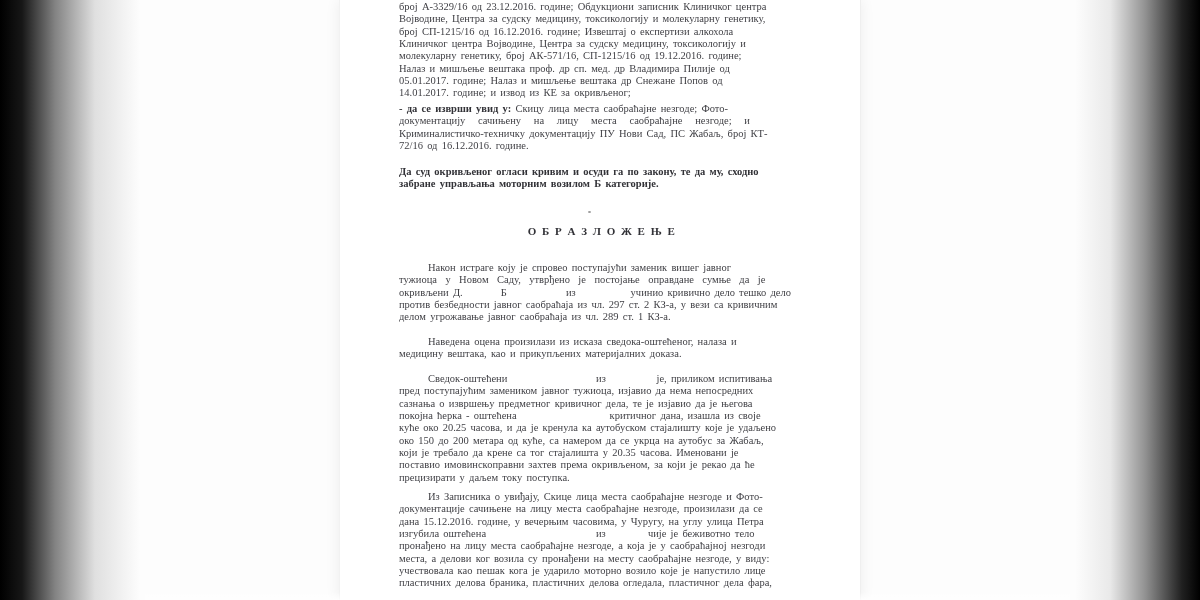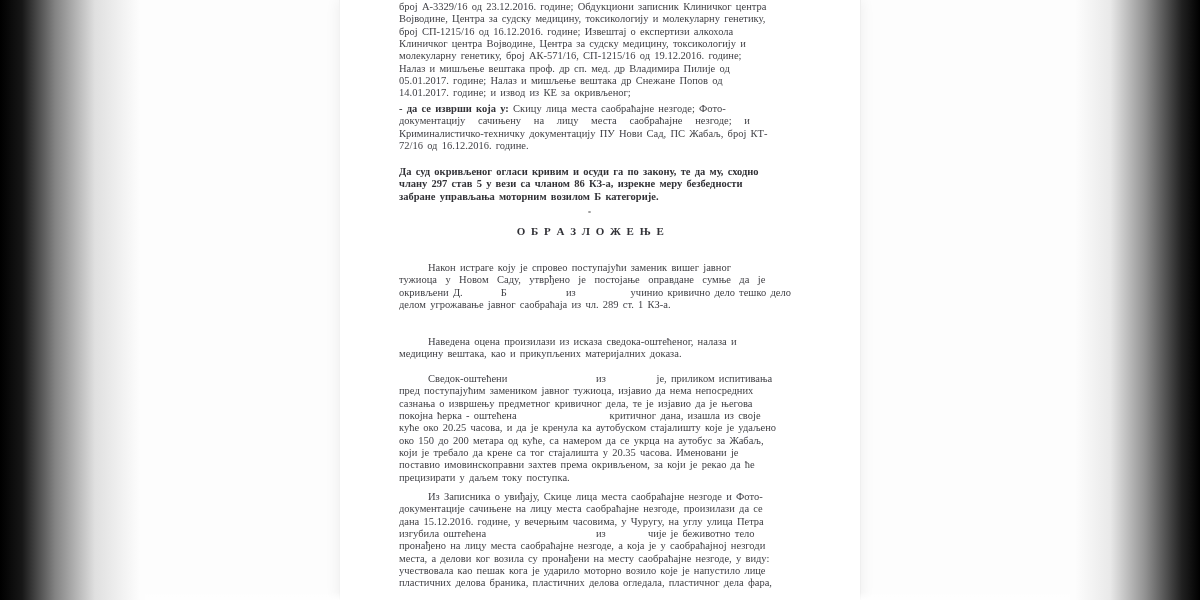--- a/index.html
+++ b/index.html
@@ -17,21 +17,21 @@
   }
   .scan{position:absolute;left:0;top:0;right:0;bottom:0;filter:blur(0.3px);color:#3f3f44;}
   .block{
     position:absolute;left:59px;width:386px;
     font-size:10.5px;line-height:12.35px;word-spacing:1.6px;
   }
   .line{white-space:pre;}
   .indent .line:first-child{padding-left:29px;}
   .bold .line,.lead{font-weight:bold;color:#323237;}
   .heading{
-    position:absolute;left:58px;width:386px;text-align:center;
+    position:absolute;left:69px;width:386px;text-align:center;
     font-weight:bold;font-size:11px;letter-spacing:1.5px;color:#323237;
   }
   .artifact-dot{position:absolute;width:3px;height:2px;background:#9a9a9a;border-radius:50%;}
   .vignette-left{
     position:absolute;left:0;top:0;width:145px;height:600px;pointer-events:none;
     background:linear-gradient(to right,#000 0px,rgba(5,5,5,0.93) 22px,rgba(30,30,30,0.55) 55px,rgba(90,90,90,0.18) 95px,rgba(255,255,255,0) 140px);
   }
   .vignette-right{
     position:absolute;right:0;top:0;width:130px;height:600px;pointer-events:none;
     background:linear-gradient(to left,#000 0px,rgba(8,8,8,0.9) 18px,rgba(40,40,40,0.5) 55px,rgba(120,120,120,0.15) 90px,rgba(255,255,255,0) 125px);
@@ -53,40 +53,40 @@
           <div class="line">Војводине, Центра за судску медицину, токсикологију и молекуларну генетику,</div>
           <div class="line">број СП-1215/16 од 16.12.2016. године; Извештај о експертизи алкохола</div>
           <div class="line">Клиничког центра Војводине, Центра за судску медицину, токсикологију и</div>
           <div class="line">молекуларну генетику, број АК-571/16, СП-1215/16 од 19.12.2016. године;</div>
           <div class="line">Налаз и мишљење вештака проф. др сп. мед. др Владимира Пилије од</div>
           <div class="line">05.01.2017. године; Налаз и мишљење вештака др Снежане Попов од</div>
           <div class="line">14.01.2017. године; и извод из КЕ за окривљеног;</div>
         </div>
 
       <div class="block" style="top:103px">
-        <div class="line"><span class="lead">- да се изврши која у:</span><span> Скицу лица места саобраћајне незгоде; Фото-</span></div>
+        <div class="line"><span class="lead">- да се изврши увид у:</span><span> Скицу лица места саобраћајне незгоде; Фото-</span></div>
         <div>
             <div class="line">документацију   сачињену   на   лицу   места   саобраћајне   незгоде;   и</div>
             <div class="line">Криминалистичко-техничку документацију ПУ Нови Сад, ПС Жабаљ, број КТ-</div>
             <div class="line">72/16 од 16.12.2016. године.</div>
           </div>
       </div>
 
       <div class="block bold" style="top:166px">
           <div class="line">Да суд окривљеног огласи кривим и осуди га по закону, те да му, сходно</div>
-          <div class="line">члану 297 став 5 у вези са чланом 86 КЗ-а, изрекне меру безбедности</div>
           <div class="line">забране управљања моторним возилом Б категорије.</div>
         </div>
 
       <div class="heading" style="top:225px">О Б Р А З Л О Ж Е Њ Е</div>
 
       <div class="block indent" style="top:262px">
           <div class="line">Након истраге коју је спровео поступајући заменик вишег јавног</div>
           <div class="line">тужиоца  у  Новом  Саду,  утврђено  је  постојање  оправдане  сумње  да  је</div>
           <div class="line">окривљени Д.         Б              из             учинио кривично дело тешко дело</div>
+          <div class="line">против безбедности јавног саобраћаја из чл. 297 ст. 2 КЗ-а, у вези са кривичним</div>
           <div class="line">делом угрожавање јавног саобраћаја из чл. 289 ст. 1 КЗ-а.</div>
         </div>
 
       <div class="block indent" style="top:336px">
           <div class="line">Наведена оцена произилази из исказа сведока-оштећеног, налаза и</div>
           <div class="line">медицину вештака, као и прикупљених материјалних доказа.</div>
         </div>
 
       <div class="block indent" style="top:373px">
           <div class="line">Сведок-оштећени                     из            је, приликом испитивања</div>

